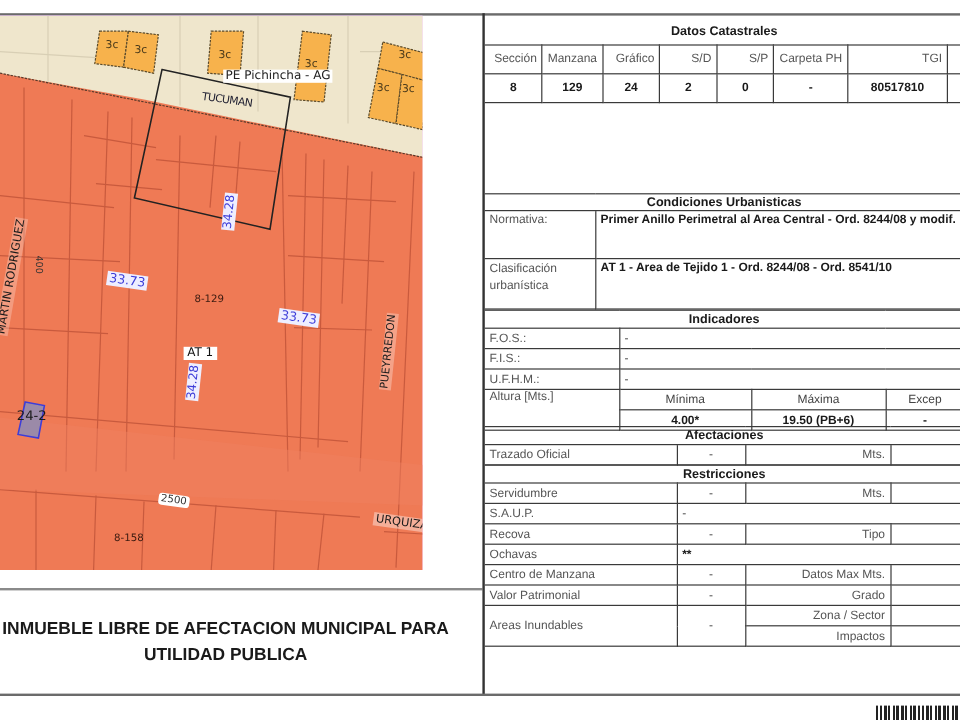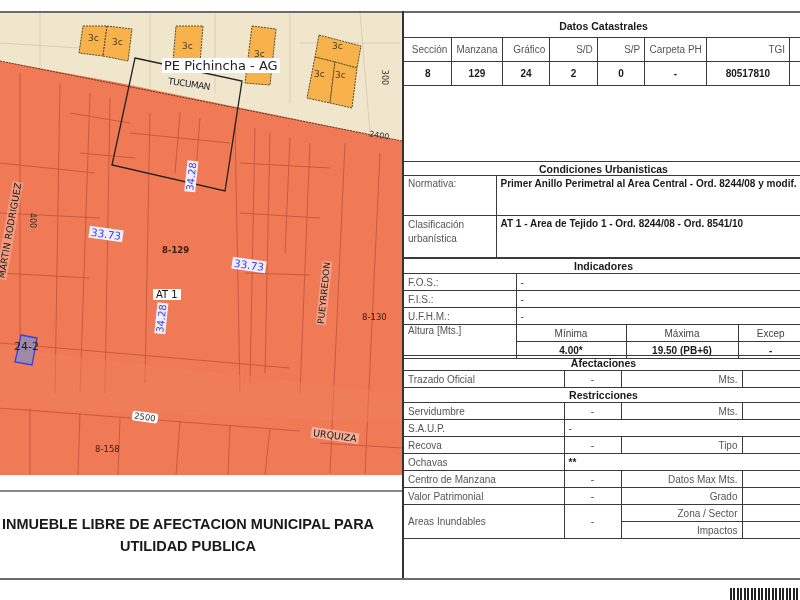--- a/index.html
+++ b/index.html
@@ -5,21 +5,21 @@
   * { box-sizing: border-box; margin: 0; padding: 0; }
   html, body { width: 800px; height: 600px; overflow: hidden; background: #ffffff; }
   body { position: relative; font-family: "Liberation Sans", sans-serif; color: #222; }
 
   
   .frame-top { position: absolute; left: 0; top: 11px; width: 800px; height: 2px; background: #6b6b6b; }
   .frame-bottom { position: absolute; left: 0; top: 578px; width: 800px; height: 2px; background: #6b6b6b; }
   .frame-divider { position: absolute; left: 402px; top: 11px; width: 2px; height: 569px; background: #333; }
 
   
-  .map { position: absolute; left: 0; top: 13px; width: 402px; height: 462px; overflow: hidden; background: #f0abfc; }
+  .map { position: absolute; left: 0; top: 13px; width: 352px; height: 462px; overflow: hidden; background: #f0abfc; }
   .map svg { position: absolute; left: 0; top: 0; }
   .map-label { position: absolute; font-family: "DejaVu Sans", sans-serif; white-space: nowrap; }
 
   
   .notice { position: absolute; left: 0; top: 490px; width: 402px; height: 88px; border-top: 2px solid #8a8a8a; display: flex; align-items: center; justify-content: center; }
   .notice-text { font-family: "Liberation Sans", sans-serif; font-weight: bold; font-size: 14.5px; line-height: 22px; text-align: center; color: #1a1a1a; width: 420px; margin-left: -26px; }
 
   
   .panel { position: absolute; left: 404px; top: 13px; width: 396px; height: 565px; }
   table { border-collapse: collapse; font-family: "Liberation Sans", sans-serif; }
@@ -112,34 +112,34 @@
   </svg>
 
   <span class="map-label" style="left:88px;top:20px;font-size:9px;color:#4a3a1a;">3c</span>
   <span class="map-label" style="left:112px;top:24px;font-size:9px;color:#4a3a1a;">3c</span>
   <span class="map-label" style="left:182px;top:28px;font-size:9px;color:#4a3a1a;">3c</span>
   <span class="map-label" style="left:254px;top:36px;font-size:9px;color:#4a3a1a;">3c</span>
   <span class="map-label" style="left:332px;top:28px;font-size:9px;color:#4a3a1a;">3c</span>
   <span class="map-label" style="left:314px;top:56px;font-size:9px;color:#4a3a1a;">3c</span>
   <span class="map-label" style="left:335px;top:57px;font-size:9px;color:#4a3a1a;">3c</span>
 
-  <span class="map-label" style="left:162px;top:45px;font-size:13px;background:#fff;color:#222;padding:0 2px;">PE Pichincha - AG</span>
+  <span class="map-label" style="left:186px;top:45px;font-size:10px;background:#fff;color:#222;padding:0 2px;">PE Pichincha - AG</span>
   <span class="map-label" style="left:168px;top:66px;font-size:9px;color:#223;transform:rotate(8deg);letter-spacing:-0.5px;">TUCUMAN</span>
   <span class="map-label" style="left:377px;top:60px;font-size:8px;color:#333;transform:rotate(90deg);">300</span>
   <span class="map-label" style="left:369px;top:118px;font-size:8px;color:#333;transform:rotate(10deg);">2400</span>
 
   <span class="map-label" style="left:-40px;top:212px;font-size:9.5px;color:#1a1a1a;transform:rotate(-80deg);background:rgba(255,255,255,0.25);padding:0 1px;">MARTIN RODRIGUEZ</span>
   <span class="map-label" style="left:25px;top:203px;font-size:8px;color:#333;transform:rotate(90deg);">400</span>
 
   <span class="map-label" style="left:176px;top:158px;font-size:10px;color:#3d3dd9;background:#eef;padding:0 1px;transform:rotate(-84deg);">34.28</span>
   <span class="map-label" style="left:89px;top:215px;font-size:10.5px;color:#3d3dd9;background:#eef;padding:0 2px;transform:rotate(8deg);">33.73</span>
   <span class="map-label" style="left:232px;top:246px;font-size:10.5px;color:#3d3dd9;background:#eef;padding:0 2px;transform:rotate(8deg);">33.73</span>
   <span class="map-label" style="left:146px;top:300px;font-size:10px;color:#3d3dd9;background:#eef;padding:0 1px;transform:rotate(-84deg);">34.28</span>
 
-  <span class="map-label" style="left:162px;top:232px;font-size:8.5px;color:#3a1a10;font-weight:bold;">8-129</span>
+  <span class="map-label" style="left:162px;top:232px;font-size:8.5px;color:#3a1a10;">8-129</span>
   <span class="map-label" style="left:153px;top:276px;font-size:10px;color:#111;background:#fff;padding:0 3px;">AT 1</span>
   <span class="map-label" style="left:292px;top:275px;font-size:9px;color:#1a1a1a;transform:rotate(-84deg);background:rgba(255,255,255,0.3);padding:0 1px;">PUEYRREDON</span>
   <span class="map-label" style="left:362px;top:299px;font-size:8.5px;color:#3a1a10;">8-130</span>
   <span class="map-label" style="left:14px;top:327px;font-size:11px;color:#1a1a1a;">24-2</span>
   <span class="map-label" style="left:132px;top:399px;font-size:8.5px;color:#333;background:#fff;padding:0 2px;transform:rotate(8deg);border-radius:3px;">2500</span>
   <span class="map-label" style="left:311px;top:417px;font-size:9.5px;color:#1a1a1a;background:rgba(255,255,255,0.4);padding:0 2px;transform:rotate(8deg);">URQUIZA</span>
   <span class="map-label" style="left:95px;top:431px;font-size:8.5px;color:#3a1a10;">8-158</span>
 </div>
 
 <div class="notice">

